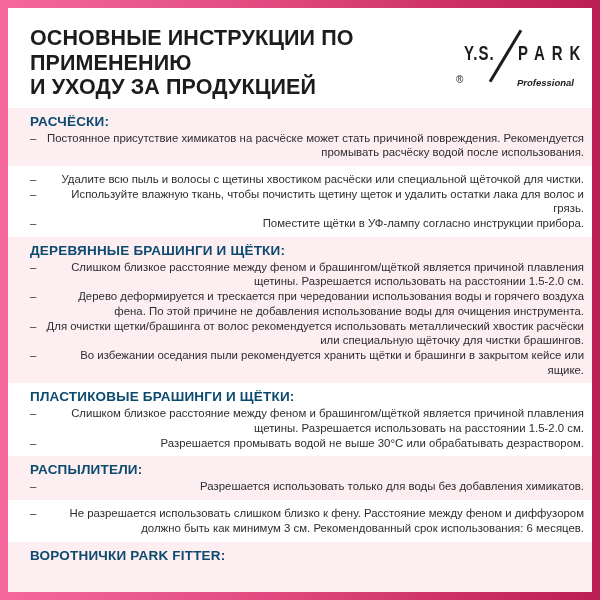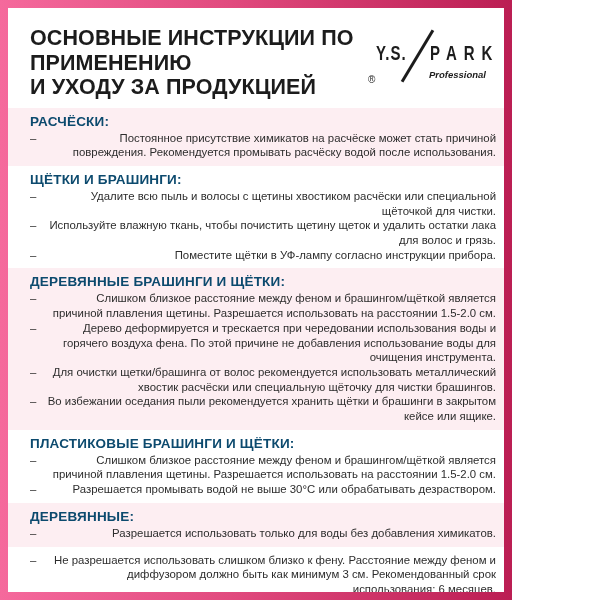--- a/index.html
+++ b/index.html
@@ -2,21 +2,21 @@
 <html lang="ru"><head>
 <meta charset="utf-8">
 <style>
   html,body{margin:0;padding:0;}
   body{
     width:600px;height:600px;
     font-family:"Liberation Sans",sans-serif;
     background:#fff;
   }
   .frame{
-    width:512px;height:600px;
+    width:600px;height:600px;
     background:linear-gradient(90deg,#f5699c 0%,#e14a7e 45%,#bb1e53 100%);
     position:relative;
     box-sizing:border-box;
   }
   .page{
     position:absolute;
     top:8px;left:8px;right:8px;bottom:8px;
     background:#ffffff;
     overflow:hidden;
     display:flex;
@@ -69,21 +69,21 @@
     left:76px;top:13px;
     font-size:15px;
     font-weight:bold;
     color:#1c1c1c;
     letter-spacing:7px;
     transform:scaleY(1.35);
     transform-origin:top left;
   }
   .logo .professional{
     position:absolute;
-    right:4px;top:41px;
+    right:4px;top:49px;
     font-size:9.5px;
     font-style:italic;
     font-weight:bold;
     color:#1c1c1c;
   }
   .logo .registered{
     position:absolute;
     left:14px;top:46px;
     font-size:10px;
     color:#1c1c1c;
@@ -152,21 +152,20 @@
     <h2 class="heading">РАСЧЁСКИ:</h2>
     <div class="items">
   <div class="bullet">
     <span class="dash">–</span>
     <span class="text">Постоянное присутствие химикатов на расчёске может стать причиной повреждения. Рекомендуется промывать расчёску водой после использования.</span>
   </div>
 </div>
   </section>
 
   <section class="section">
-    <h2 class="heading">ЩЁТКИ И БРАШИНГИ:</h2>
     <div class="items">
   <div class="bullet">
     <span class="dash">–</span>
     <span class="text">Удалите всю пыль и волосы с щетины хвостиком расчёски или специальной щёточкой для чистки.</span>
   </div>
 
   <div class="bullet">
     <span class="dash">–</span>
     <span class="text">Используйте влажную ткань, чтобы почистить щетину щеток и удалить остатки лака для волос и грязь.</span>
   </div>
@@ -212,21 +211,21 @@
   </div>
 
   <div class="bullet">
     <span class="dash">–</span>
     <span class="text">Разрешается промывать водой не выше 30°C или обрабатывать дезраствором.</span>
   </div>
 </div>
   </section>
 
   <section class="section">
-    <h2 class="heading">ДЕРЕВЯННЫЕ:</h2>
+    <h2 class="heading">РАСПЫЛИТЕЛИ:</h2>
     <div class="items">
   <div class="bullet">
     <span class="dash">–</span>
     <span class="text">Разрешается использовать только для воды без добавления химикатов.</span>
   </div>
 </div>
   </section>
 
   <section class="section">
     <div class="items">

